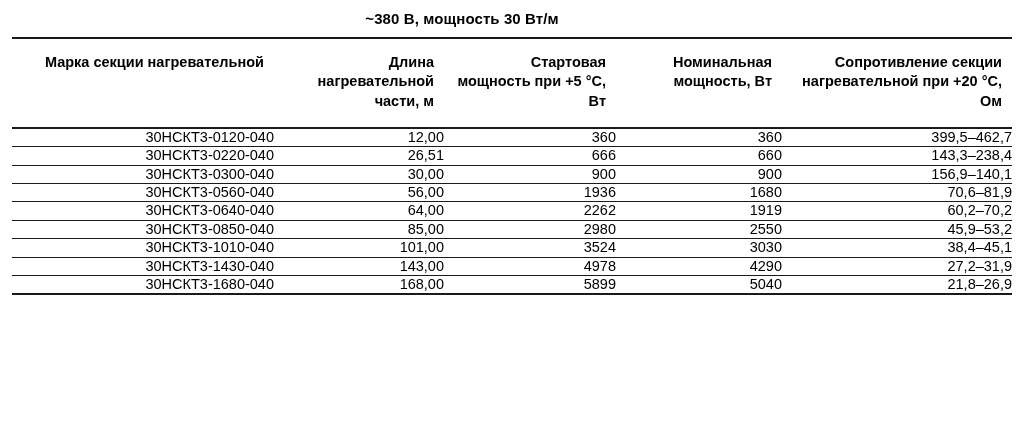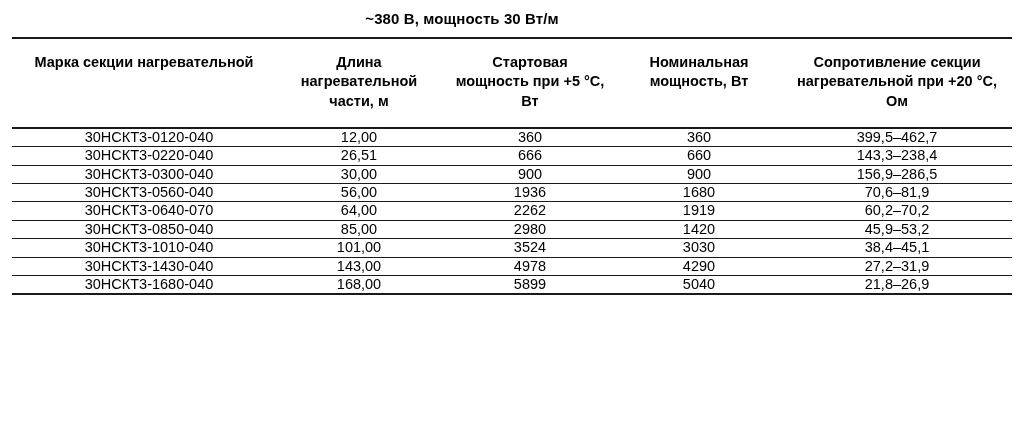--- a/index.html
+++ b/index.html
@@ -29,21 +29,21 @@
     letter-spacing: 0.1px;
   }
   table.spec {
     border-collapse: collapse;
     width: 1000px;
     margin: 0 12px;
     table-layout: fixed;
   }
   table.spec th,
   table.spec td {
-    text-align: center;
+    text-align: right;
     vertical-align: top;
     padding: 0;
   }
   thead tr.head-row th {
     font-size: 14.5px;
     font-weight: bold;
     line-height: 1.33;
     padding: 14px 10px 16px 10px;
     border-top: 2.5px solid #1a1a1a;
     border-bottom: 2.5px solid #1a1a1a;
@@ -105,41 +105,41 @@
         <td>26,51</td>
         <td>666</td>
         <td>660</td>
         <td>143,3–238,4</td>
       </tr>
       <tr>
         <td class="c0">30НСКТ3-0300-040</td>
         <td>30,00</td>
         <td>900</td>
         <td>900</td>
-        <td>156,9–286,5</td>
+        <td>156,9–140,1</td>
       </tr>
       <tr>
         <td class="c0">30НСКТ3-0560-040</td>
         <td>56,00</td>
         <td>1936</td>
         <td>1680</td>
         <td>70,6–81,9</td>
       </tr>
       <tr>
-        <td class="c0">30НСКТ3-0640-070</td>
+        <td class="c0">30НСКТ3-0640-040</td>
         <td>64,00</td>
         <td>2262</td>
         <td>1919</td>
         <td>60,2–70,2</td>
       </tr>
       <tr>
         <td class="c0">30НСКТ3-0850-040</td>
         <td>85,00</td>
         <td>2980</td>
-        <td>1420</td>
+        <td>2550</td>
         <td>45,9–53,2</td>
       </tr>
       <tr>
         <td class="c0">30НСКТ3-1010-040</td>
         <td>101,00</td>
         <td>3524</td>
         <td>3030</td>
         <td>38,4–45,1</td>
       </tr>
       <tr>

